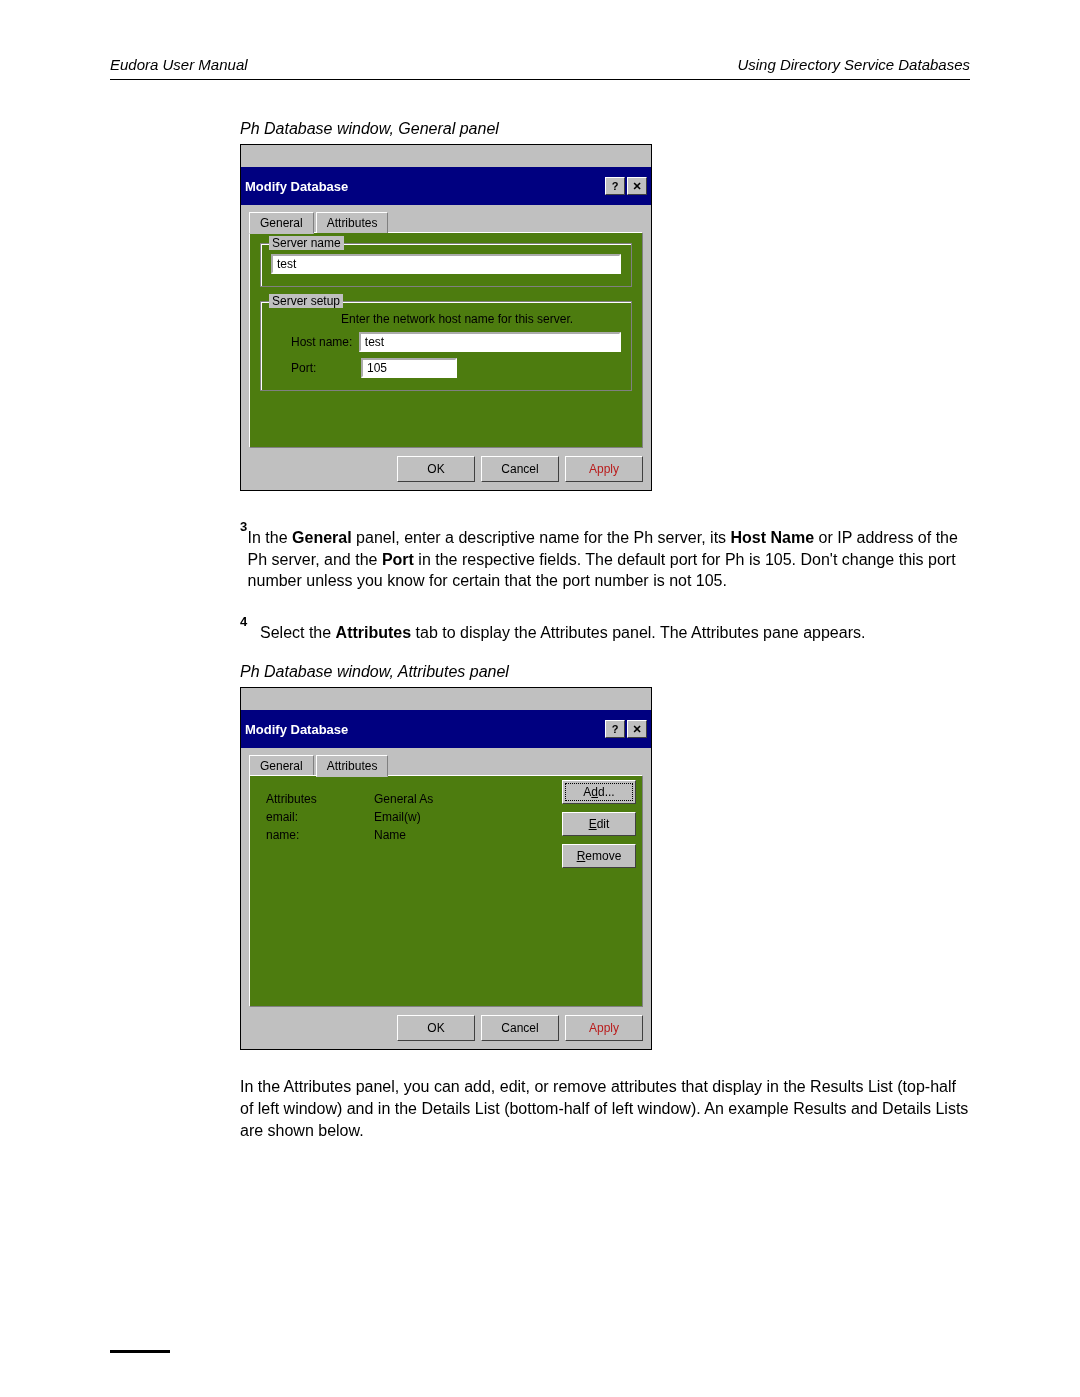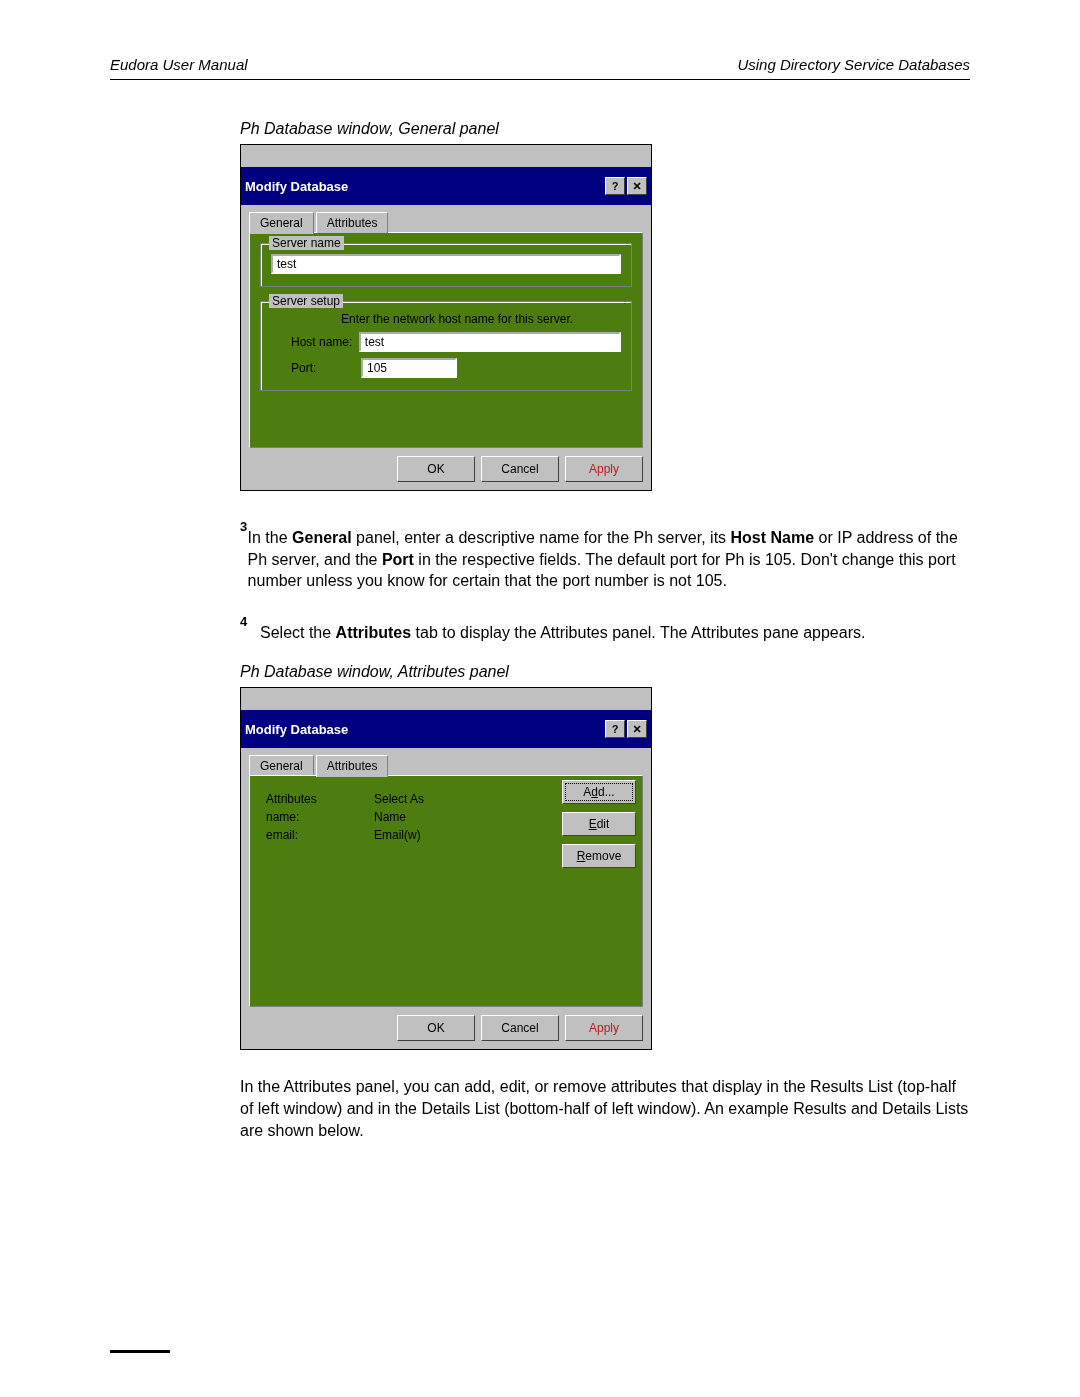--- a/index.html
+++ b/index.html
@@ -317,29 +317,29 @@
       </div>
       <div class="dialog-body">
         <div class="tabstrip">
           <div class="tab">General</div>
           <div class="tab active">Attributes</div>
         </div>
         <div class="tabpanel attrbox" style="min-height:232px; padding:14px 12px;">
           <div class="attrgrid">
             <div class="hrow">
               <div class="c1">Attributes</div>
-              <div class="c2">Select As</div>
+              <div class="c2">General As</div>
+            </div>
+            <div class="drow">
+              <div class="c1">email:</div>
+              <div class="c2">Email(w)</div>
             </div>
             <div class="drow">
               <div class="c1">name:</div>
               <div class="c2">Name</div>
-            </div>
-            <div class="drow">
-              <div class="c1">email:</div>
-              <div class="c2">Email(w)</div>
             </div>
           </div>
           <div class="sidebtns">
             <div class="sidebtn dotted">
               <span>A</span>
                 <span class="underline">d</span>
                 <span>d...</span>
             </div>
             <div class="sidebtn">
               <span class="underline">E</span>

